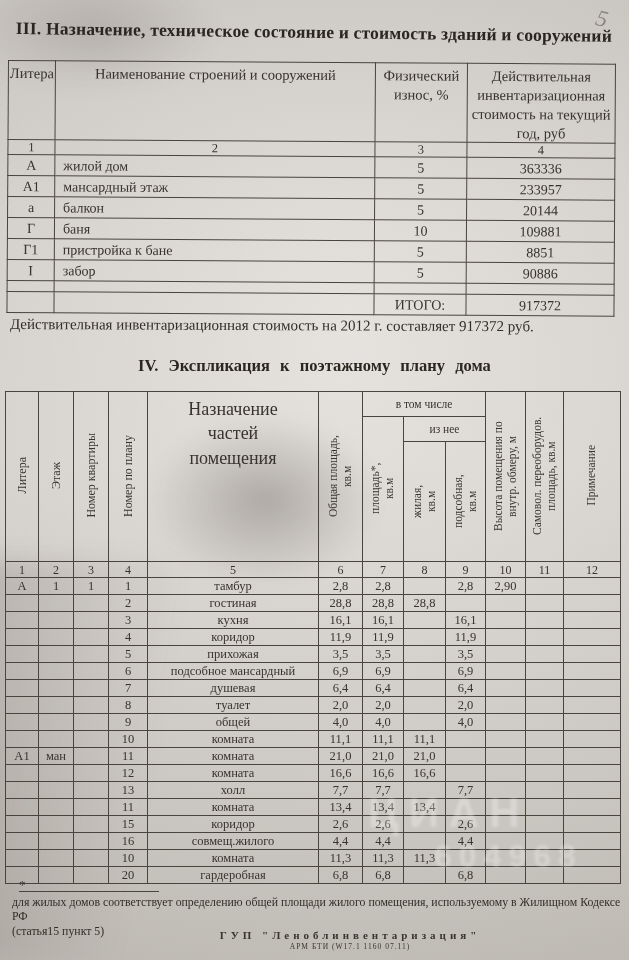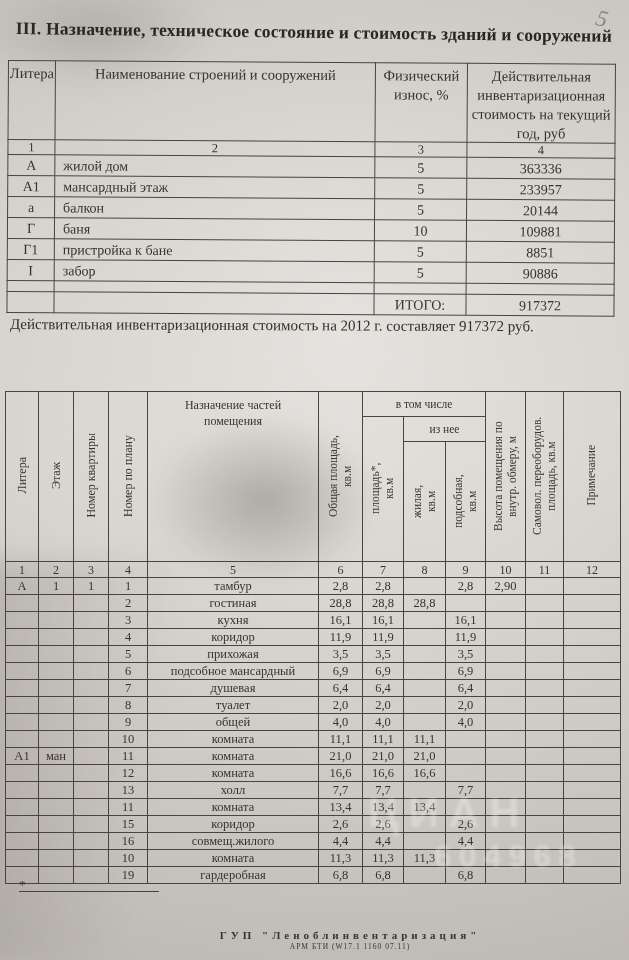--- a/index.html
+++ b/index.html
@@ -50,21 +50,21 @@
   .summary { position:absolute; left:10px; top:316px; width:610px; font-size:15px; color:#332e28;
              transform:rotate(0.25deg); transform-origin:left top; }
 
   .title4 { position:absolute; left:0; top:356px; width:629px; text-align:center; font-size:16.5px;
             font-weight:bold; color:#2b2620; word-spacing:6px; }
 
   
   .t2 { position:absolute; left:5px; top:391px; width:616px; }
   .t2 th { font-size:11.5px; text-align:center; vertical-align:middle; white-space:normal; }
   .t2 .grp { font-size:12.5px; height:25px; }
-  .t2 .col5h { vertical-align:top; padding-top:5px; font-size:12px; line-height:1.35; }
+  .t2 .col5h { vertical-align:top; padding-top:5px; font-size:18px; line-height:1.35; }
   .vlab { display:inline-block; writing-mode:vertical-rl; transform:rotate(180deg);
           font-size:11.5px; line-height:1.18; text-align:center; max-height:158px; white-space:normal; }
   th.h14 .vlab { font-size:12px; }
   th.h6  .vlab { max-height:100px; }
   th.h7  .vlab { max-height:74px; }
   th.h8  .vlab { max-height:48px; }
   th.h9  .vlab { max-height:72px; }
   th.h10 .vlab { max-height:118px; }
   th.h11 .vlab { max-height:142px; }
   .t2 .numrow2 td { height:16px; font-size:12px; text-align:center; line-height:14px; }
@@ -160,20 +160,21 @@
           <td></td>
           <td></td>
           <td>ИТОГО:</td>
           <td>917372</td>
         </tr>
       </tbody>
   </table>
 
   <p class="summary">Действительная инвентаризационная стоимость на  2012 г.  составляет  917372 руб.</p>
 
+  <div class="title4">IV. Экспликация к поэтажному плану дома</div>
 
   <table class="t2">
     <colgroup>
       <col style="width:33px">
         <col style="width:35px">
         <col style="width:35px">
         <col style="width:39px">
       <col style="width:171px">
         <col style="width:44px">
         <col style="width:41px">
@@ -455,35 +456,39 @@
           <td>11,3</td>
           <td></td>
           <td></td>
           <td></td>
           <td></td>
         </tr>
         <tr>
           <td></td>
           <td></td>
           <td></td>
-          <td>19</td>
+          <td>20</td>
           <td>гардеробная</td>
           <td>6,8</td>
           <td>6,8</td>
           <td></td>
           <td>6,8</td>
           <td></td>
           <td></td>
           <td></td>
         </tr>
       </tbody>
   </table>
 
   <div class="fn-star">*</div>
   <div class="fn-sep"></div>
+  <div class="footnote">
+    <span>для жилых домов соответствует определению общей площади жилого помещения, используемому в Жилищном Кодексе РФ</span><br>
+    <span>(статья15 пункт 5)</span>
+  </div>
 
   <div class="footer">
     <div class="org">ГУП  "Леноблинвентаризация"</div>
     <div class="sub">АРМ БТИ (W17.1 1160 07.11)</div>
   </div>
 
   <div class="watermark">
     <div class="wm1">ЦИАН</div>
     <div class="wm2">604968</div>
   </div>

